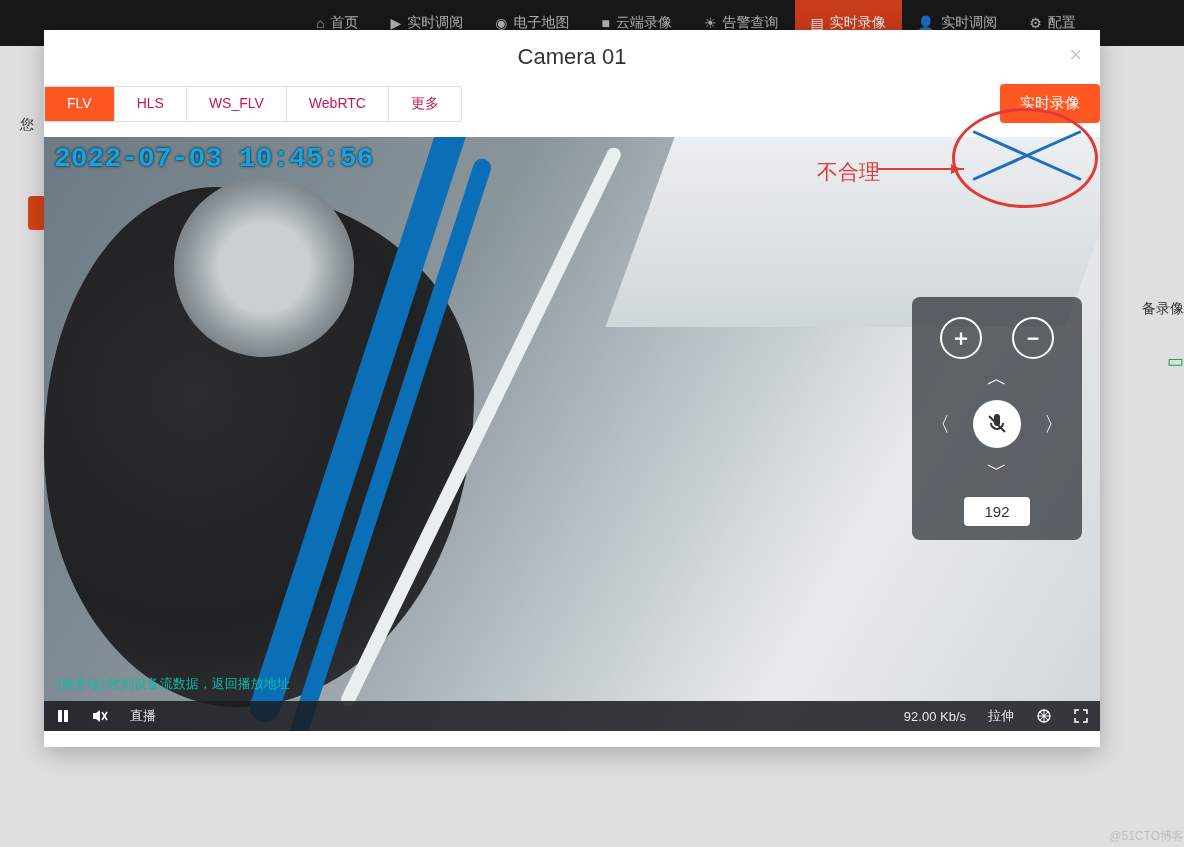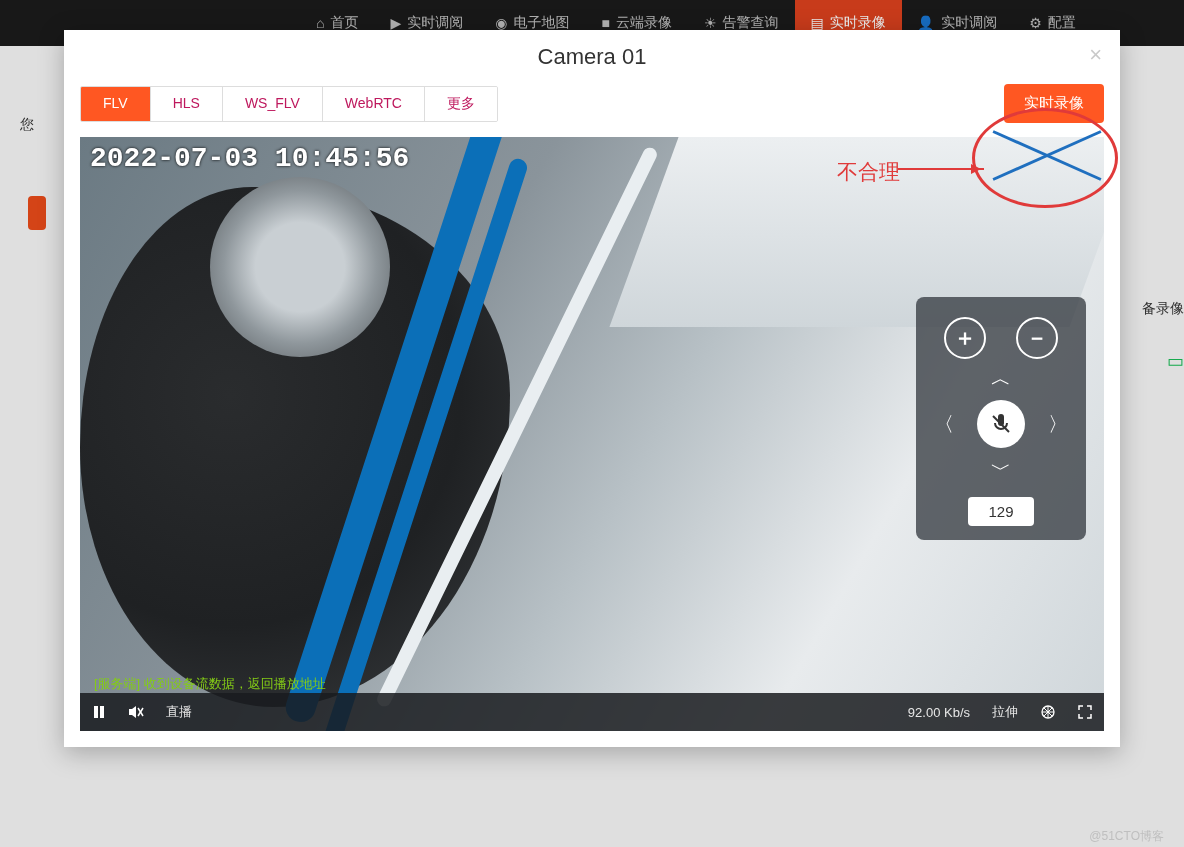--- a/index.html
+++ b/index.html
@@ -8,24 +8,24 @@
   .backdrop-nav{position:absolute;left:0;top:0;right:0;height:46px;background:#1b1b1b;color:#c0c0c0;display:flex;align-items:center;padding-left:300px;font-size:14px;}
   .backdrop-nav .nav-item{display:flex;align-items:center;gap:6px;padding:0 16px;height:46px;}
   .backdrop-nav .nav-item.active{background:#d9411e;color:#fff;}
   .backdrop-body{position:absolute;left:0;top:46px;right:0;bottom:0;background:#f2f2f2;}
   .peek-left{position:absolute;left:20px;top:116px;font-size:14px;color:#333;}
   .peek-orange{position:absolute;left:28px;top:196px;width:18px;height:34px;background:#e64a19;border-radius:4px;}
   .peek-right{position:absolute;right:0;top:300px;width:66px;font-size:14px;color:#333;text-align:right;}
   .peek-right .rec-icon{color:#19b955;margin-top:32px;font-size:18px;}
   .backdrop-dim{position:absolute;inset:0;background:rgba(0,0,0,0.08);}
   
-  .modal{position:absolute;left:64px;top:30px;width:1056px;background:#fff;box-shadow:0 6px 24px rgba(0,0,0,.25);}
+  .modal{position:absolute;left:44px;top:30px;width:1056px;background:#fff;box-shadow:0 6px 24px rgba(0,0,0,.25);}
   .modal-head{position:relative;text-align:center;padding:14px 0 10px;font-size:22px;color:#333;}
   .modal-close{position:absolute;right:18px;top:12px;font-size:22px;color:#c9c9c9;cursor:pointer;}
-  .modal-body{padding:0 16px 16px;}
+  .modal-body{padding:0 0 16px;}
   .toolbar{display:flex;align-items:center;justify-content:space-between;padding:4px 0 14px;}
   .tabs{display:flex;border:1px solid #ddd;border-radius:2px;overflow:hidden;}
   .tab{font-size:14px;color:#be185d;padding:8px 22px;border-right:1px solid #ddd;background:#fff;cursor:pointer;}
   .tab:last-child{border-right:none;}
   .tab.active{background:#ff5722;color:#fff;}
   .rec-btn{background:#ff5722;color:#fff;border:none;border-radius:4px;font-size:15px;padding:10px 20px;cursor:pointer;text-align:right;}
   
   .anno-ellipse{position:absolute;right:2px;top:78px;width:140px;height:94px;border:3px solid #e03a3a;border-radius:50%;pointer-events:none;}
   .anno-x1,.anno-x2{position:absolute;background:#1f6fbf;height:3px;width:118px;top:124px;right:14px;transform-origin:center;}
   .anno-x1{transform:rotate(24deg);}
@@ -34,35 +34,35 @@
   .anno-arrow{position:absolute;top:138px;right:136px;width:86px;height:2px;background:#e03a3a;}
   .anno-arrow:after{content:"";position:absolute;right:-2px;top:-4px;border:5px solid transparent;border-left:10px solid #e03a3a;}
   
   .video{position:relative;width:100%;height:594px;background:#2d3034;overflow:hidden;}
   .video .scene{position:absolute;inset:0;background:linear-gradient(120deg,#6b7a83 0%,#8a949b 35%,#b8c1c6 55%,#e8ebed 75%,#cfd6da 100%);}
   .scene .dark-blob{position:absolute;left:0;top:50px;width:430px;height:520px;background:radial-gradient(circle at 35% 40%,#2a2c2e 0%,#1f2123 55%,#3a3d40 100%);border-radius:40% 60% 55% 45%/50% 40% 60% 50%;}
   .scene .lens{position:absolute;left:130px;top:40px;width:180px;height:180px;background:radial-gradient(circle,#c9cfd3 35%,#8f979c 60%,#4d5256 100%);border-radius:50%;}
   .scene .cable-blue{position:absolute;left:300px;top:-40px;width:30px;height:640px;background:linear-gradient(#0b6fb8,#0b6fb8);border-radius:20px;transform:rotate(18deg);box-shadow:40px 30px 0 -6px #0b6fb8;}
   .scene .cable-white{position:absolute;left:430px;top:-20px;width:14px;height:620px;background:#e9eef1;border-radius:10px;transform:rotate(26deg);}
   .scene .ceiling{position:absolute;right:0;top:0;width:460px;height:190px;background:linear-gradient(#eceff1,#cfd6da);transform:skewX(-20deg);}
-  .timestamp{position:absolute;left:10px;top:6px;font-family:"Courier New",monospace;font-size:28px;font-weight:bold;color:#ffffff;text-shadow:0 0 3px #000;}
-  .status-msg{position:absolute;left:14px;bottom:38px;font-size:13px;color:#84cc16;}
+  .timestamp{position:absolute;left:10px;top:6px;font-family:"Courier New",monospace;font-size:28px;font-weight:bold;color:#0ea5e9;text-shadow:0 0 3px #000;}
+  .status-msg{position:absolute;left:14px;bottom:38px;font-size:13px;color:#14b8a6;}
   
   .ptz{position:absolute;right:18px;top:160px;width:150px;background:rgba(55,60,66,0.78);border-radius:8px;padding:14px 10px 14px;}
   .ptz-row{display:flex;justify-content:center;gap:30px;margin:6px 0;}
   .ptz .circ{width:38px;height:38px;border:2px solid #fff;border-radius:50%;display:flex;align-items:center;justify-content:center;color:#fff;font-size:22px;font-weight:bold;cursor:pointer;}
   .ptz .mic{width:48px;height:48px;background:#fff;border-radius:50%;display:flex;align-items:center;justify-content:center;}
   .ptz .arrow{color:#fff;font-size:20px;cursor:pointer;width:28px;text-align:center;}
   .ptz .arrows-mid{display:flex;align-items:center;justify-content:space-between;margin:8px 4px;}
   .ptz .preset{margin-top:14px;background:#fff;color:#333;text-align:center;border-radius:4px;padding:6px 0;font-size:15px;width:66px;margin-left:auto;margin-right:auto;}
   
-  .ctrlbar{position:absolute;left:0;right:0;bottom:0;height:38px;background:rgba(25,27,30,0.85);display:flex;align-items:center;color:#e6e6e6;font-size:13px;padding:0 12px;gap:22px;}
+  .ctrlbar{position:absolute;left:0;right:0;bottom:0;height:30px;background:rgba(25,27,30,0.85);display:flex;align-items:center;color:#e6e6e6;font-size:13px;padding:0 12px;gap:22px;}
   .ctrlbar .spacer{flex:1;}
   .ctrlbar .ico{cursor:pointer;display:inline-flex;align-items:center;}
-  .watermark-br{position:absolute;right:20px;bottom:2px;font-size:12px;color:#bfbfbf;}
+  .watermark-br{position:absolute;right:0;bottom:2px;font-size:12px;color:#bfbfbf;}
   svg{display:block;}
 </style>
 </head>
 <body>
 <div class="page">
 
   <div class="backdrop-nav">
     <div class="nav-item">
         <span>⌂</span>
         <span>首页</span>
@@ -148,21 +148,21 @@
                   <path fill="#333" d="M12 14a3 3 0 0 0 3-3V5a3 3 0 1 0-6 0v6a3 3 0 0 0 3 3z"></path>
                   <path fill="#333" d="M19 11a7 7 0 0 1-14 0h2a5 5 0 0 0 10 0z"></path>
                   <line x1="4" y1="4" x2="20" y2="20" stroke="#333" stroke-width="2"></line>
                 </svg>
             </div>
             <div class="arrow">〉</div>
           </div>
           <div class="ptz-row">
               <div class="arrow">﹀</div>
             </div>
-          <div class="preset">129</div>
+          <div class="preset">192</div>
         </div>
 
         <div class="ctrlbar">
           <span class="ico">
               <svg width="14" height="14" viewBox="0 0 14 14">
                 <rect x="2" y="1" width="4" height="12" fill="#fff"></rect>
                 <rect x="8" y="1" width="4" height="12" fill="#fff"></rect>
               </svg>
             </span>
           <span class="ico">

